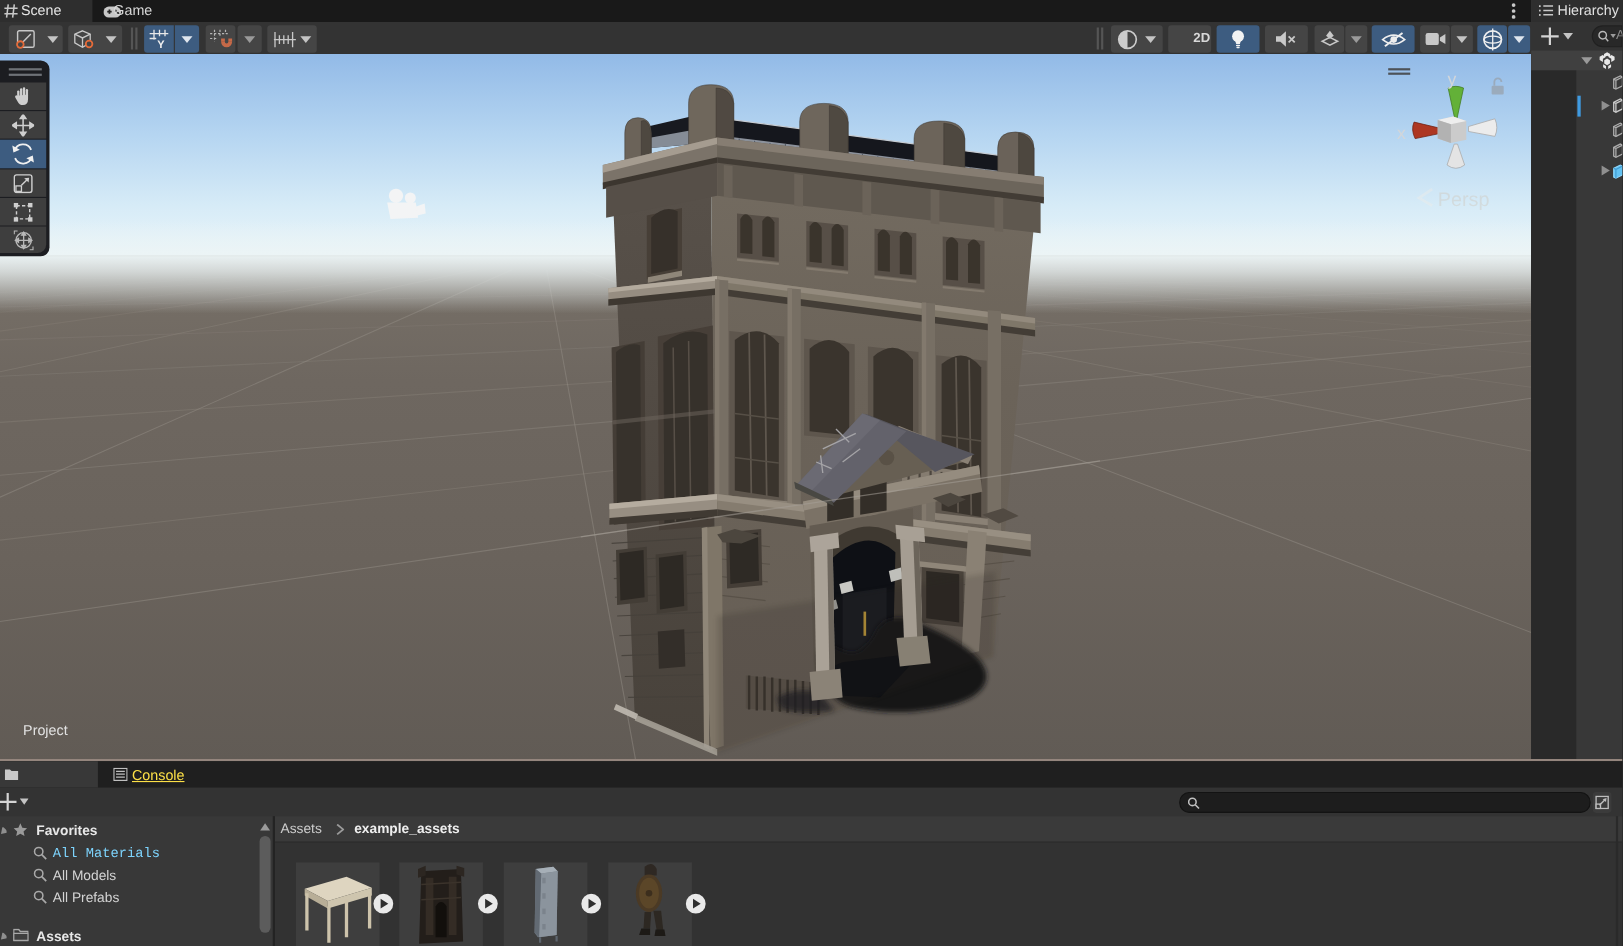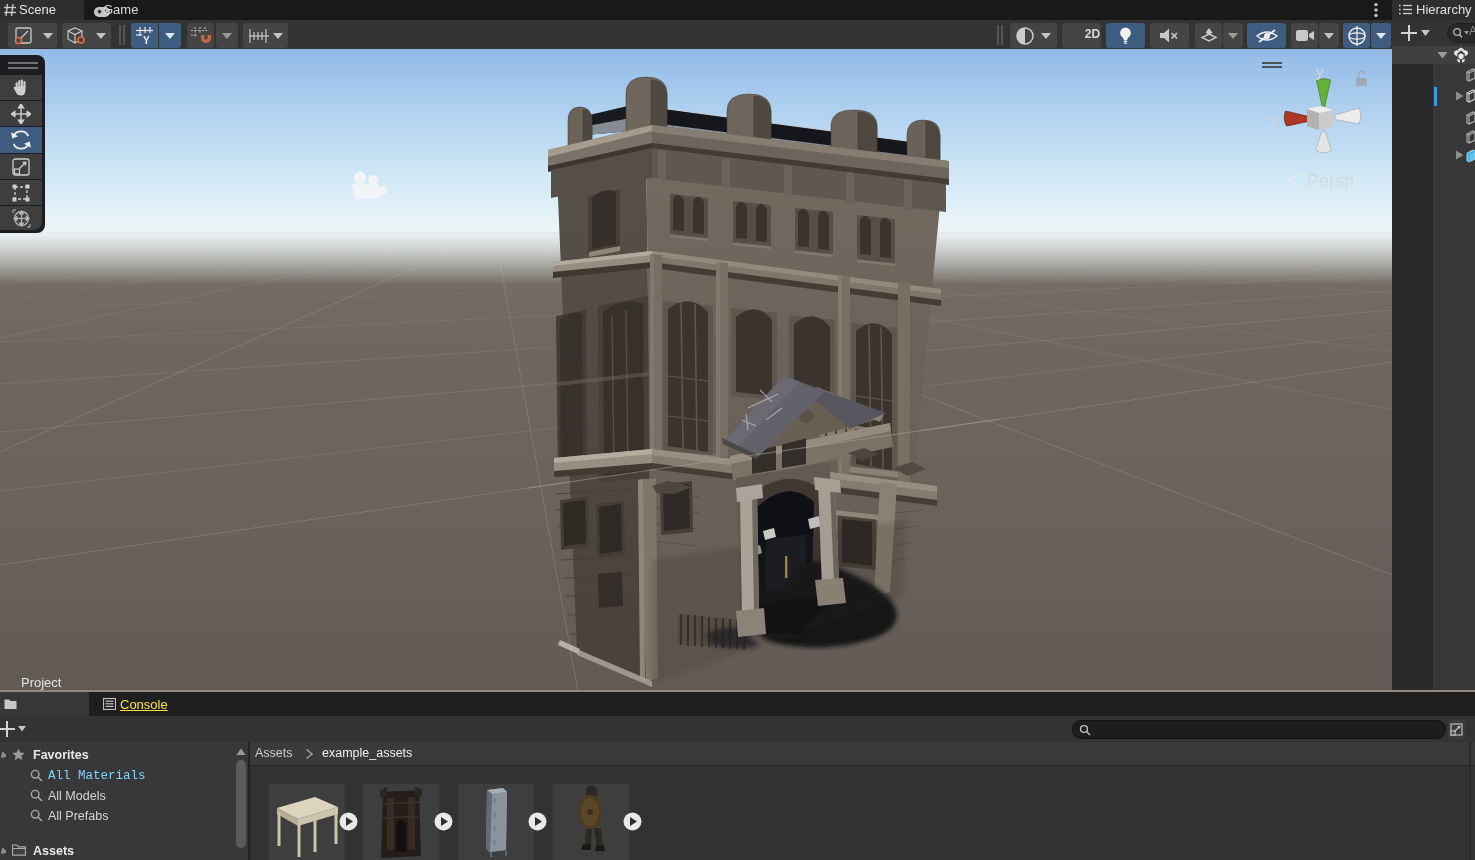--- a/index.html
+++ b/index.html
@@ -730,21 +730,21 @@
 
   <div id="project">
     
     <div class="abs" style="left:0;top:690px;width:1475px;height:2px;background:#94857d;"></div>
     
     <div class="abs" style="left:0;top:692px;width:1475px;height:24px;background:#1f1f1f;"></div>
     <div class="abs" style="left:0;top:692px;width:89px;height:24px;background:#383838;"></div>
     <svg class="abs" style="left:4px;top:698px;" width="13" height="12" viewBox="0 0 13 12">
       <path d="M0.5 1.5 L5 1.5 L6.5 3 L12.5 3 L12.5 11 L0.5 11 Z" fill="#c8c8c8"></path>
     </svg>
-    <div class="abs" style="left:21px;top:675px;font-size:13px;color:#e2e2e2;">Project</div>
+    <div class="abs" style="left:21px;top:656px;font-size:13px;color:#e2e2e2;">Project</div>
     <svg class="abs" style="left:103px;top:698px;" width="13" height="12" viewBox="0 0 13 12">
       <rect x="0.5" y="0.5" width="12" height="11" fill="none" stroke="#c0c0c0" stroke-width="1.2"></rect>
       <line x1="2.5" y1="3.2" x2="10.5" y2="3.2" stroke="#c0c0c0" stroke-width="1.2"></line>
       <line x1="2.5" y1="5.8" x2="10.5" y2="5.8" stroke="#c0c0c0" stroke-width="1.2"></line>
       <line x1="2.5" y1="8.4" x2="10.5" y2="8.4" stroke="#c0c0c0" stroke-width="1.2"></line>
     </svg>
     <div class="abs" style="left:120px;top:697px;font-size:13px;color:#fde047;text-decoration:underline;">Console</div>
     
     <div class="abs" style="left:0;top:716px;width:1475px;height:26px;background:#333333;"></div>
     <svg class="abs" style="left:0;top:721px;" width="26" height="16" viewBox="0 0 26 16">
@@ -806,21 +806,21 @@
       </svg>
     <div class="abs" style="left:236px;top:760px;width:10px;height:88px;background:#5c5c5c;border-radius:5px;"></div>
     
     <div class="abs" style="left:248px;top:742px;width:2px;height:118px;background:#232323;"></div>
     
     <div class="abs" style="left:250px;top:742px;width:1225px;height:24px;background:#3a3a3a;border-bottom:1px solid #292929;"></div>
     <div class="abs" style="left:255px;top:746px;font-size:12.5px;color:#cccccc;">Assets</div>
     <svg class="abs" style="left:305px;top:749px;" width="8" height="10" viewBox="0 0 8 10">
         <path d="M1.5 0.5 L7 5 L1.5 9.5" fill="none" stroke="#9a9a9a" stroke-width="1.6"></path>
       </svg>
-    <div class="abs" style="left:322px;top:746px;font-size:12.5px;font-weight:normal;color:#eeeeee;">example_assets</div>
+    <div class="abs" style="left:322px;top:746px;font-size:12.5px;font-weight:bold;color:#eeeeee;">example_assets</div>
     
     <div class="abs" style="left:269px;top:784px;width:76px;height:76px;background:#3e3e3e;"></div>
     <div class="abs" style="left:363px;top:784px;width:76px;height:76px;background:#3e3e3e;"></div>
     <div class="abs" style="left:458px;top:784px;width:76px;height:76px;background:#3e3e3e;"></div>
     <div class="abs" style="left:553px;top:784px;width:76px;height:76px;background:#3e3e3e;"></div>
     
     <svg class="abs" style="left:269px;top:784px;" width="76" height="76" viewBox="0 0 76 76">
       <path d="M8 24 L46 13 L69 23 L29 35 Z" fill="#ded5c0"></path>
       <path d="M8 24 L29 35 L29 42 L8 30 Z" fill="#b8ae97"></path>
       <path d="M29 35 L69 23 L69 30 L29 42 Z" fill="#cec5ae"></path>

